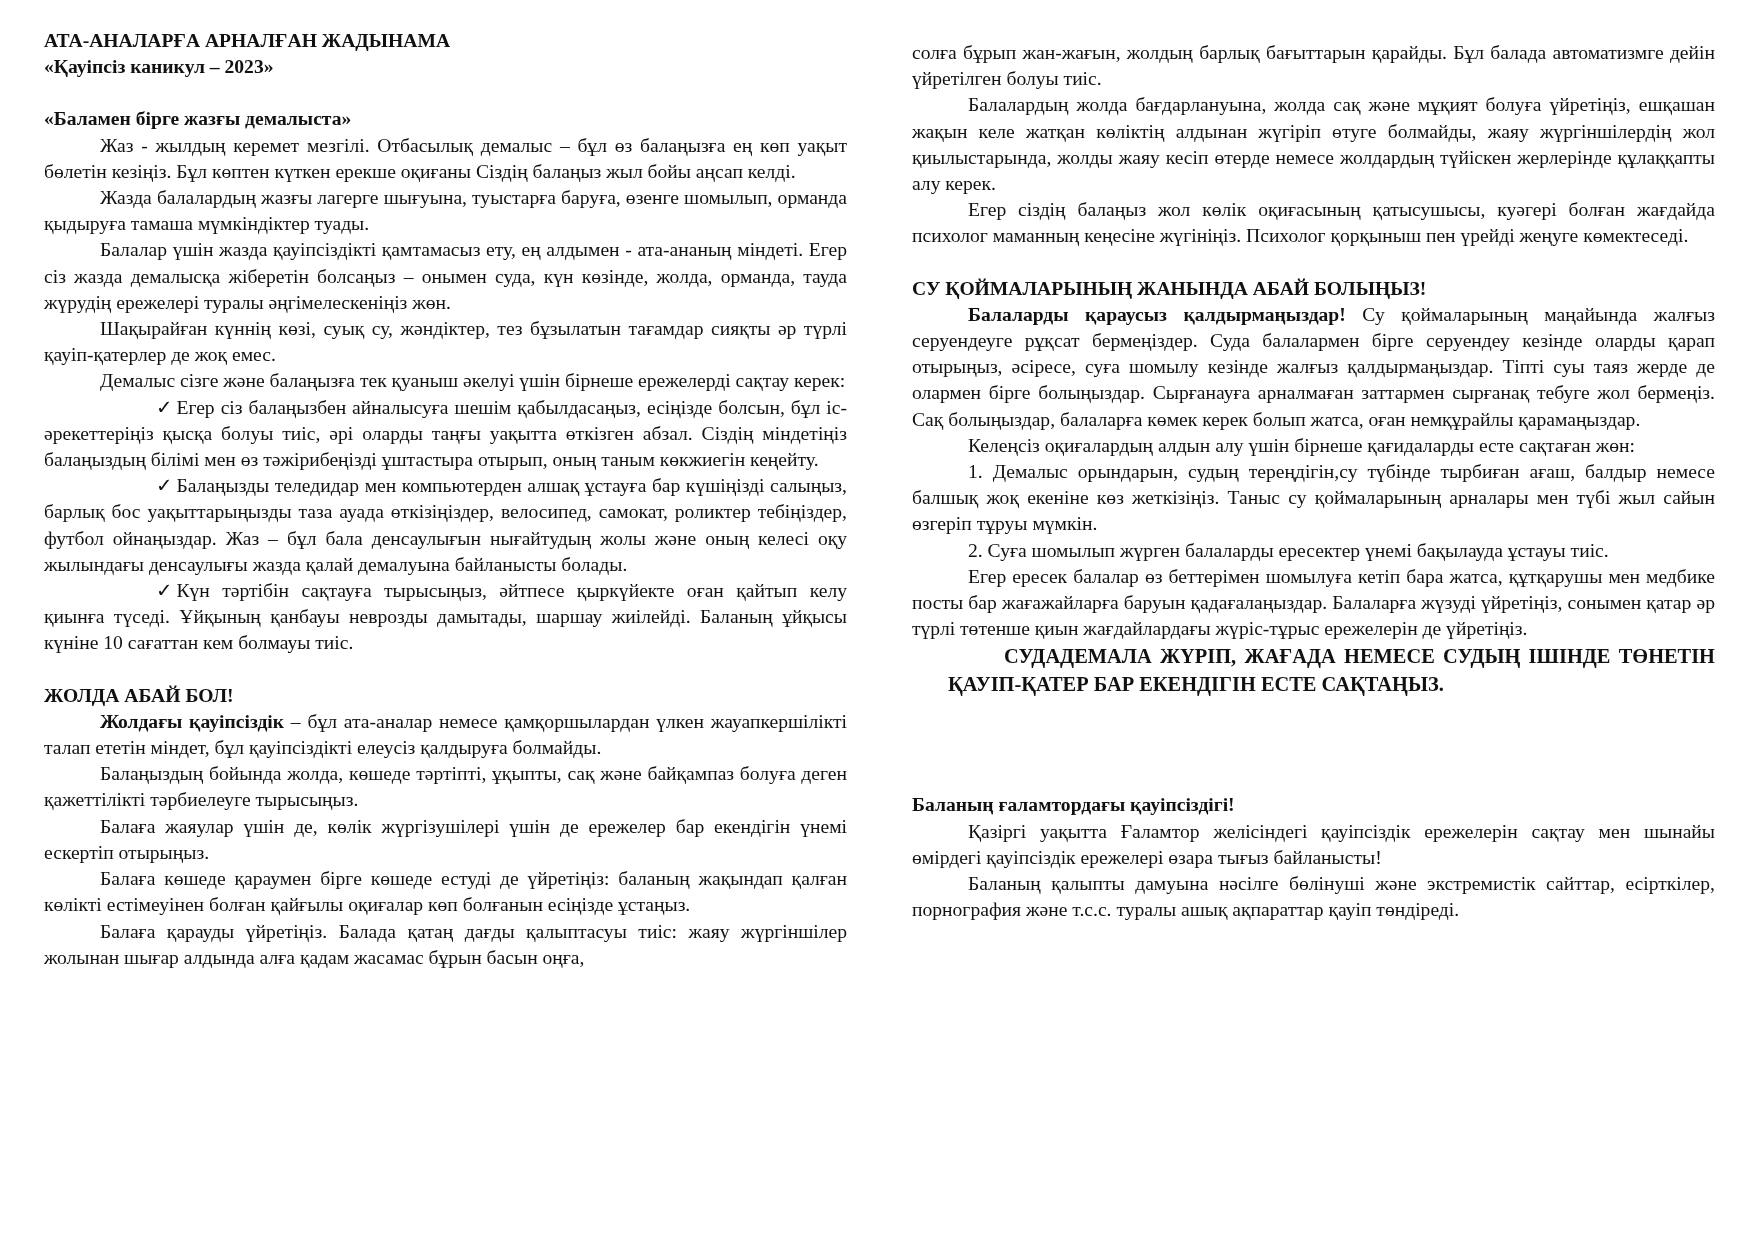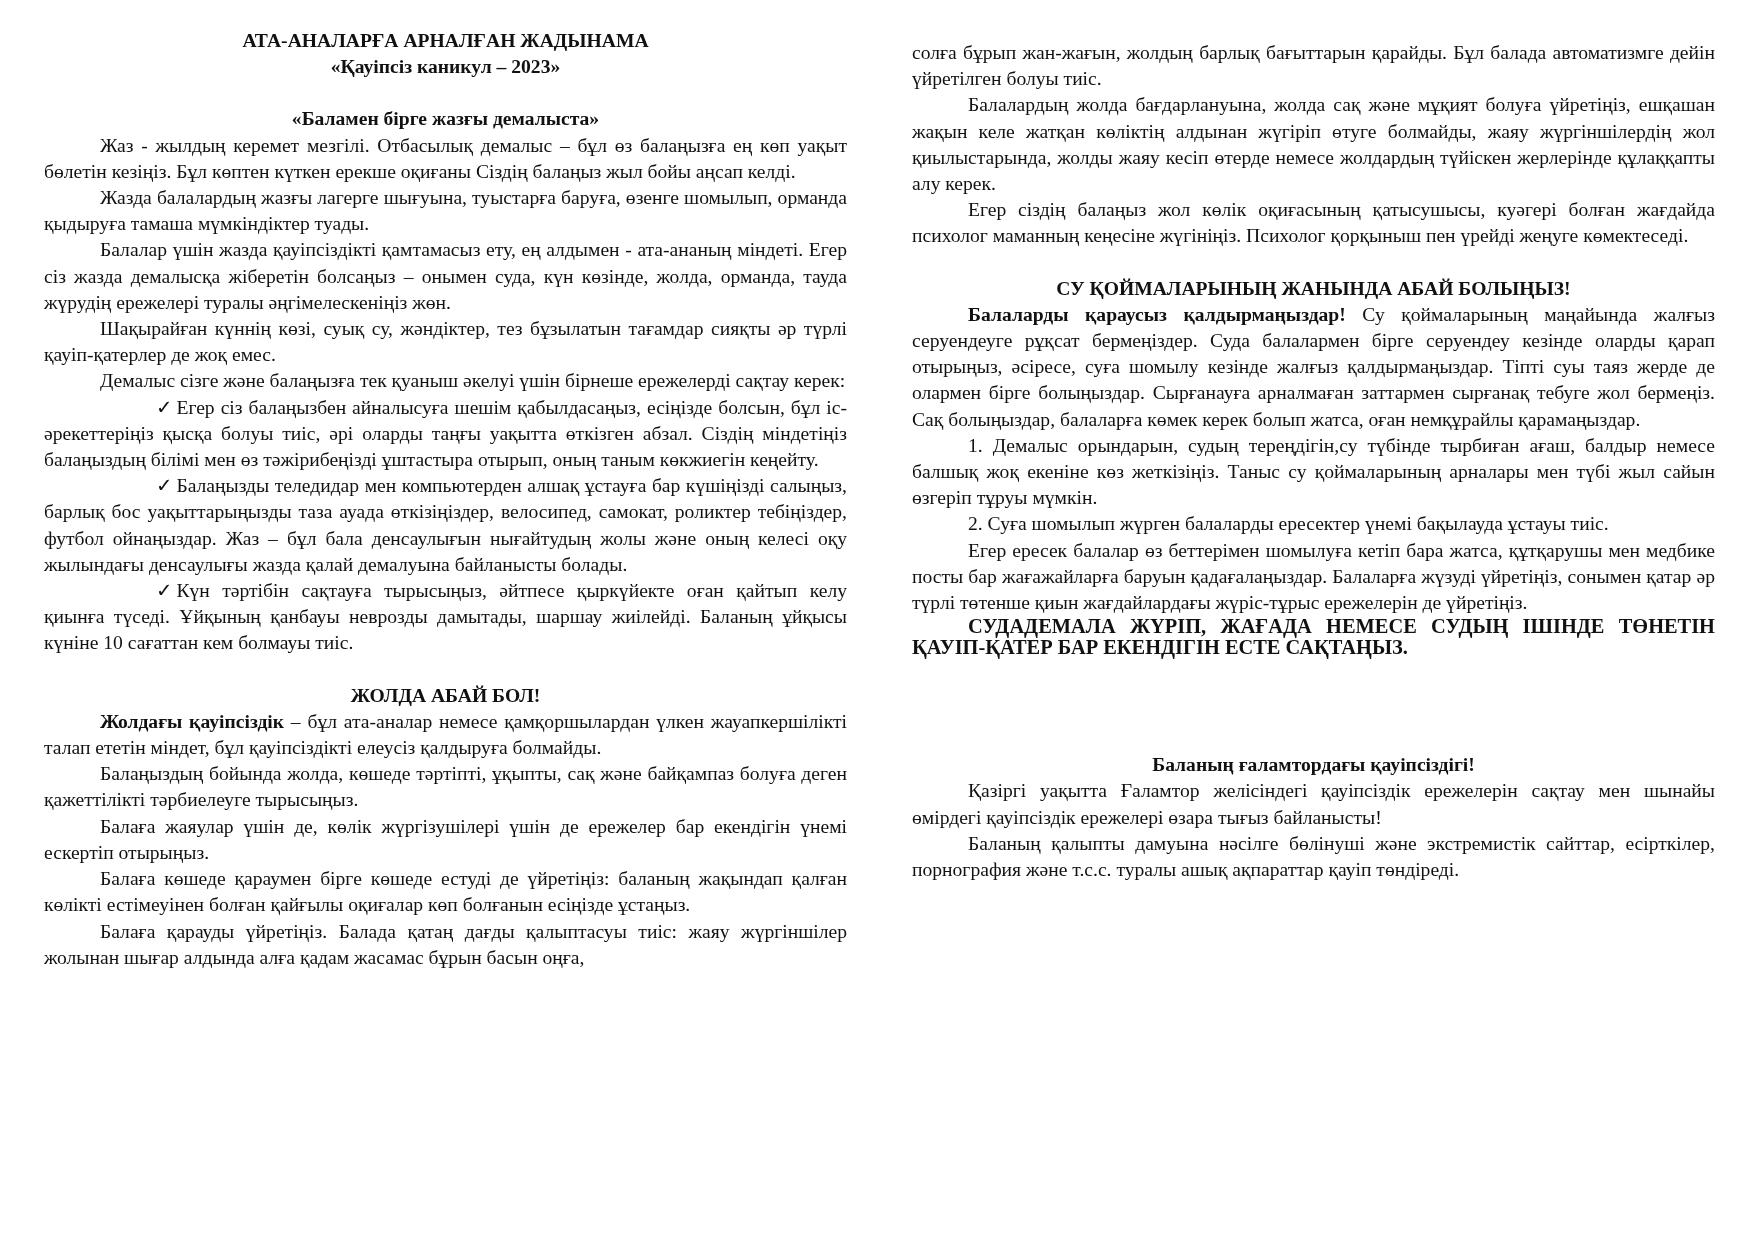--- a/index.html
+++ b/index.html
@@ -9,25 +9,25 @@
     color: #111111;
   }
   .col {
     position: absolute; top: 28px; width: 803px;
     font-size: 19.6px; line-height: 26.2px; text-align: justify;
   }
   .col-left { left: 44px; }
   .col-right { left: 912px; top: 40px; }
   .p { margin: 0; text-indent: 56px; }
   .p.noindent { text-indent: 0; }
-  .center { text-align: center; text-indent: 0; font-weight: bold; margin: 0; }
+  .center { text-align: left; text-indent: 0; font-weight: bold; margin: 0; }
   .gap { height: 26px; }
   .gap3 { height: 68px; }
   b, .bold { font-weight: bold; }
-  .bigbold { font-weight: bold; font-size: 20.4px; line-height: 21px; }
+  .bigbold { font-weight: bold; font-size: 20.4px; line-height: 28px; margin-left: 36px; }
   .check { display: inline-block; margin-right: 4px; }
 </style>
 </head>
 <body>
 
 <div class="col col-left">
   <p class="center">АТА-АНАЛАРҒА АРНАЛҒАН ЖАДЫНАМА</p>
   <p class="center">«Қауіпсіз каникул – 2023»</p>
   <div class="gap"></div>
   <p class="center">«Баламен бірге жазғы демалыста»</p>
@@ -48,20 +48,21 @@
   <p class="p">Балаға қарауды үйретіңіз. Балада қатаң дағды қалыптасуы тиіс: жаяу жүргіншілер жолынан шығар алдында алға қадам жасамас бұрын басын оңға,</p>
 </div>
 
 <div class="col col-right">
   <p class="p noindent">солға бұрып жан-жағын, жолдың барлық бағыттарын қарайды. Бұл балада автоматизмге дейін үйретілген болуы тиіс.</p>
   <p class="p">Балалардың жолда бағдарлануына, жолда сақ және мұқият болуға үйретіңіз, ешқашан жақын келе жатқан көліктің алдынан жүгіріп өтуге болмайды, жаяу жүргіншілердің жол қиылыстарында, жолды жаяу кесіп өтерде немесе жолдардың түйіскен жерлерінде құлаққапты алу керек.</p>
   <p class="p">Егер сіздің балаңыз жол көлік оқиғасының қатысушысы, куәгері болған жағдайда психолог маманның кеңесіне жүгініңіз. Психолог қорқыныш пен үрейді жеңуге көмектеседі.</p>
   <div class="gap"></div>
   <p class="center">СУ ҚОЙМАЛАРЫНЫҢ ЖАНЫНДА АБАЙ БОЛЫҢЫЗ!</p>
   <p class="p"><b>Балаларды қараусыз қалдырмаңыздар!</b><span> Су қоймаларының маңайында жалғыз серуендеуге рұқсат бермеңіздер. Суда балалармен бірге серуендеу кезінде оларды қарап отырыңыз, әсіресе, суға шомылу кезінде жалғыз қалдырмаңыздар. Тіпті суы таяз жерде де олармен бірге болыңыздар. Сырғанауға арналмаған заттармен сырғанақ тебуге жол бермеңіз. Сақ болыңыздар, балаларға көмек керек болып жатса, оған немқұрайлы қарамаңыздар.</span></p>
+  <p class="p">Келеңсіз оқиғалардың алдын алу үшін бірнеше қағидаларды есте сақтаған жөн:</p>
   <p class="p">1. Демалыс орындарын, судың тереңдігін,су түбінде тырбиған ағаш, балдыр немесе балшық жоқ екеніне көз жеткізіңіз. Таныс су қоймаларының арналары мен түбі жыл сайын өзгеріп тұруы мүмкін.</p>
   <p class="p">2. Суға шомылып жүрген балаларды ересектер үнемі бақылауда ұстауы тиіс.</p>
   <p class="p">Егер ересек балалар өз беттерімен шомылуға кетіп бара жатса, құтқарушы мен медбике посты бар жағажайларға баруын қадағалаңыздар. Балаларға жүзуді үйретіңіз, сонымен қатар әр түрлі төтенше қиын жағдайлардағы жүріс-тұрыс ережелерін де үйретіңіз.</p>
   <p class="p bigbold">СУДАДЕМАЛА ЖҮРІП, ЖАҒАДА НЕМЕСЕ СУДЫҢ ІШІНДЕ ТӨНЕТІН ҚАУІП-ҚАТЕР БАР ЕКЕНДІГІН ЕСТЕ САҚТАҢЫЗ.</p>
   <div class="gap3"></div>
   <div class="gap"></div>
   <p class="center">Баланың ғаламтордағы қауіпсіздігі!</p>
   <p class="p">Қазіргі уақытта Ғаламтор желісіндегі қауіпсіздік ережелерін сақтау мен шынайы өмірдегі қауіпсіздік ережелері өзара тығыз байланысты!</p>
   <p class="p">Баланың қалыпты дамуына нәсілге бөлінуші және экстремистік сайттар, есірткілер, порнография және т.с.с. туралы ашық ақпараттар қауіп төндіреді.</p>
 </div>

